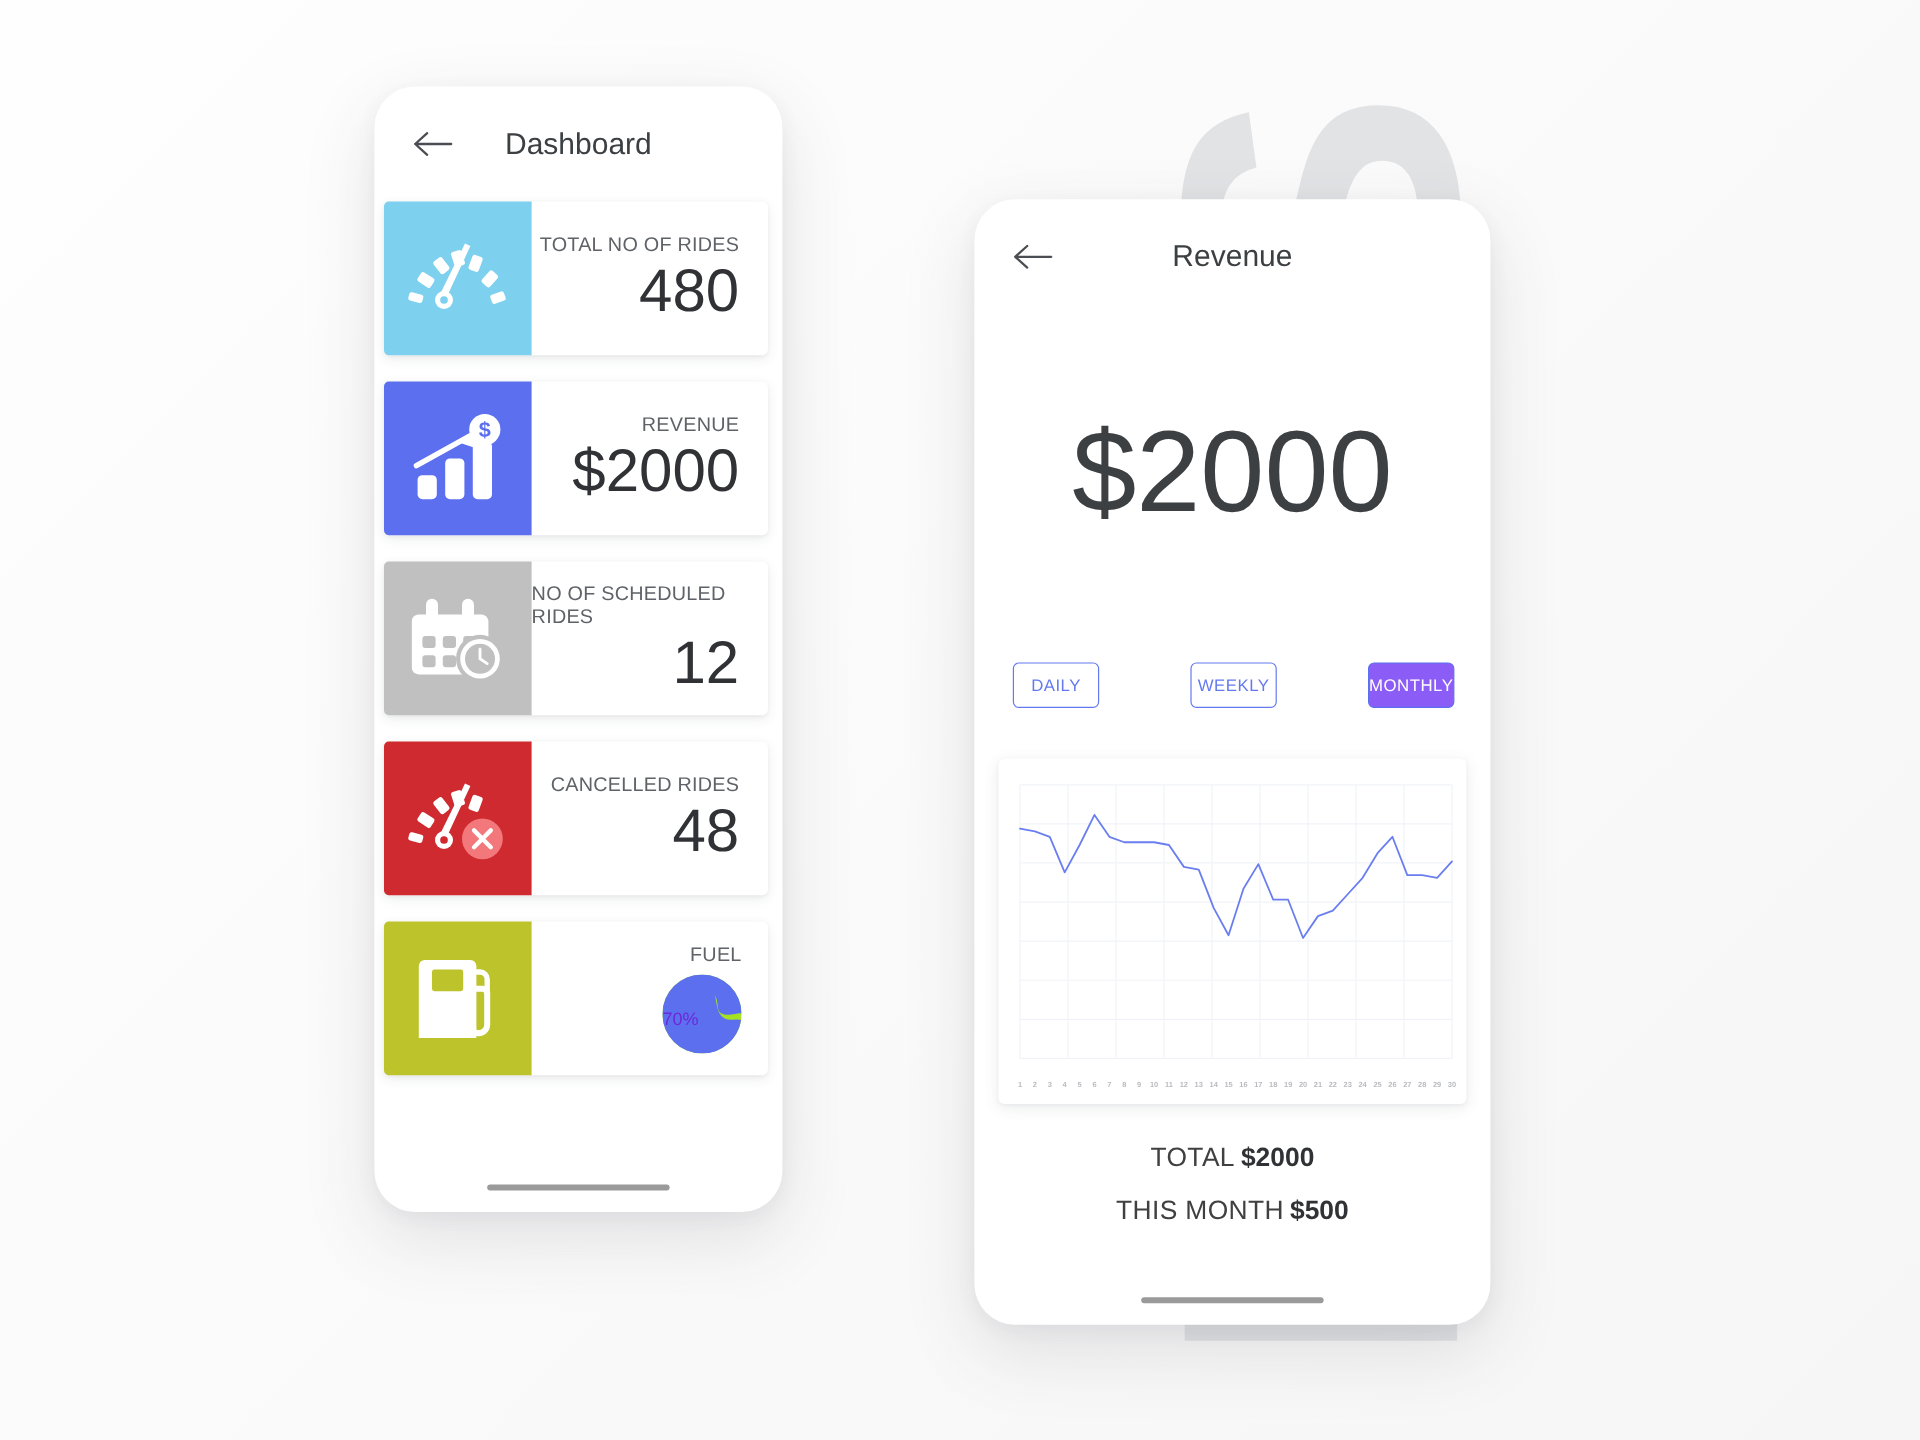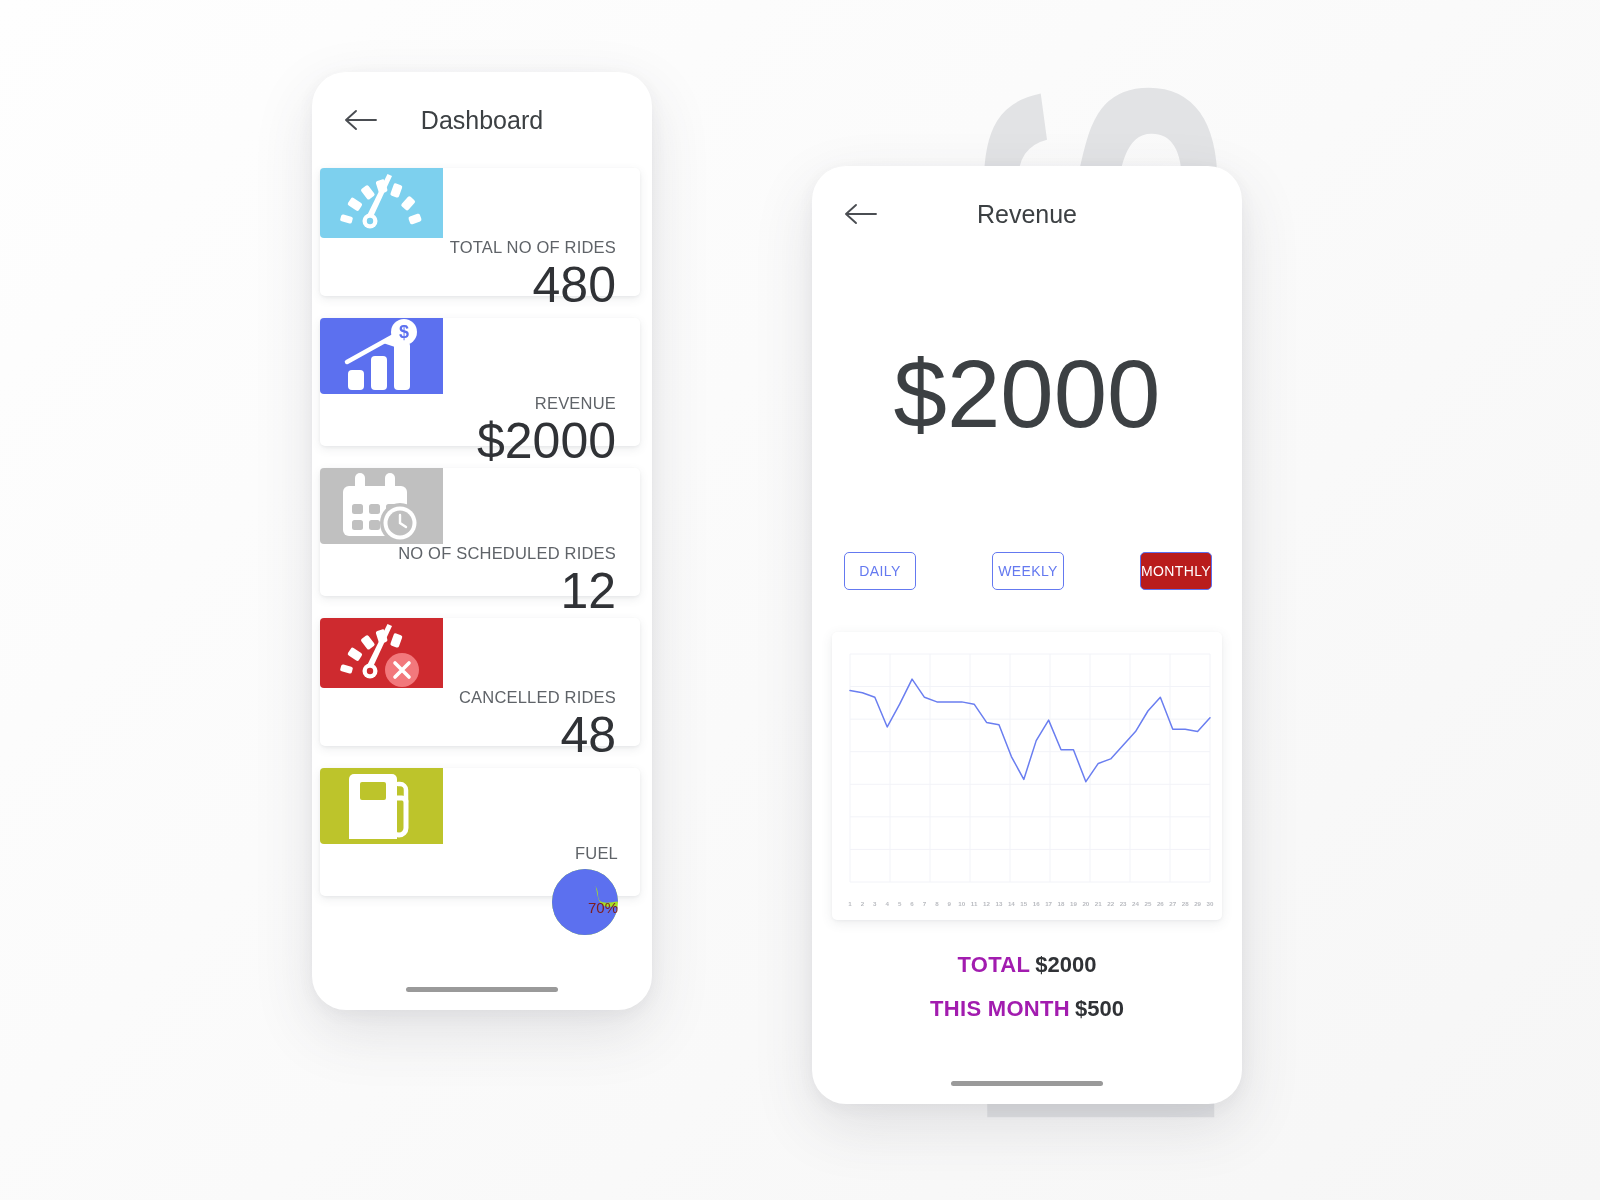--- a/index.html
+++ b/index.html
@@ -66,21 +66,20 @@
   .cards { padding: 0 0 0 0; }
   .stat-card {
     position: relative;
     margin: 0 12px 22px 8px;
     height: 128px;
     background: #ffffff;
     border-radius: 5px;
     box-shadow: 0 3px 10px rgba(70,75,90,0.10), 0 1px 3px rgba(70,75,90,0.06);
     display: flex;
     align-items: stretch;
-    flex-direction: column;
   }
   .stat-icon {
     width: 123px;
     min-width: 123px;
     border-radius: 4px 0 0 4px;
     display: flex;
     align-items: center;
     justify-content: center;
   }
   .stat-body {
@@ -109,23 +108,23 @@
   .pie-wrap {
     position: relative;
     width: 66px; height: 66px;
     margin-top: 4px;
   }
   .pie-pct {
     position: absolute;
     left: 0; right: 0;
     top: 58%;
     transform: translateY(-50%);
-    text-align: right;
+    text-align: left;
     font-size: 15px;
-    color: #7f1d1d;
+    color: #6d28d9;
     pointer-events: none;
   }
 
   
   .home-indicator {
     position: absolute;
     left: 50%; transform: translateX(-50%);
     bottom: 18px;
     width: 152px; height: 5px;
     border-radius: 3px;
@@ -155,39 +154,39 @@
     color: #6479f0;
     font-size: 14px;
     letter-spacing: 0.4px;
     display: flex;
     align-items: center;
     justify-content: center;
     cursor: pointer;
     font-family: "Liberation Sans", sans-serif;
   }
   .period-btn.active {
-    background: #b91c1c;
+    background: #8b5cf6;
     color: #ffffff;
     border-color: #5c70ef;
   }
 
   .chart-card {
     margin: 42px 20px 0 20px;
     height: 288px;
     background: #ffffff;
     border-radius: 5px;
     box-shadow: 0 3px 12px rgba(70,75,90,0.10), 0 1px 3px rgba(70,75,90,0.05);
     position: relative;
     overflow: hidden;
   }
   .chart-svg { display: block; width: 100%; height: 100%; }
 
   .totals { margin-top: 32px; text-align: center; }
   .total-line { font-size: 22px; margin-bottom: 18px; }
-  .total-label { color: #a21caf; letter-spacing: 0.3px; font-weight: bold; }
+  .total-label { color: #404040; letter-spacing: 0.3px; }
   .total-value { color: #303236; font-weight: 700; margin-left: 5px; }
 </style>
 </head>
 <body>
 
 <div id="stage">
 
   <div class="watermark">RIDES</div>
 
   <div class="phone" id="phone-dashboard">

